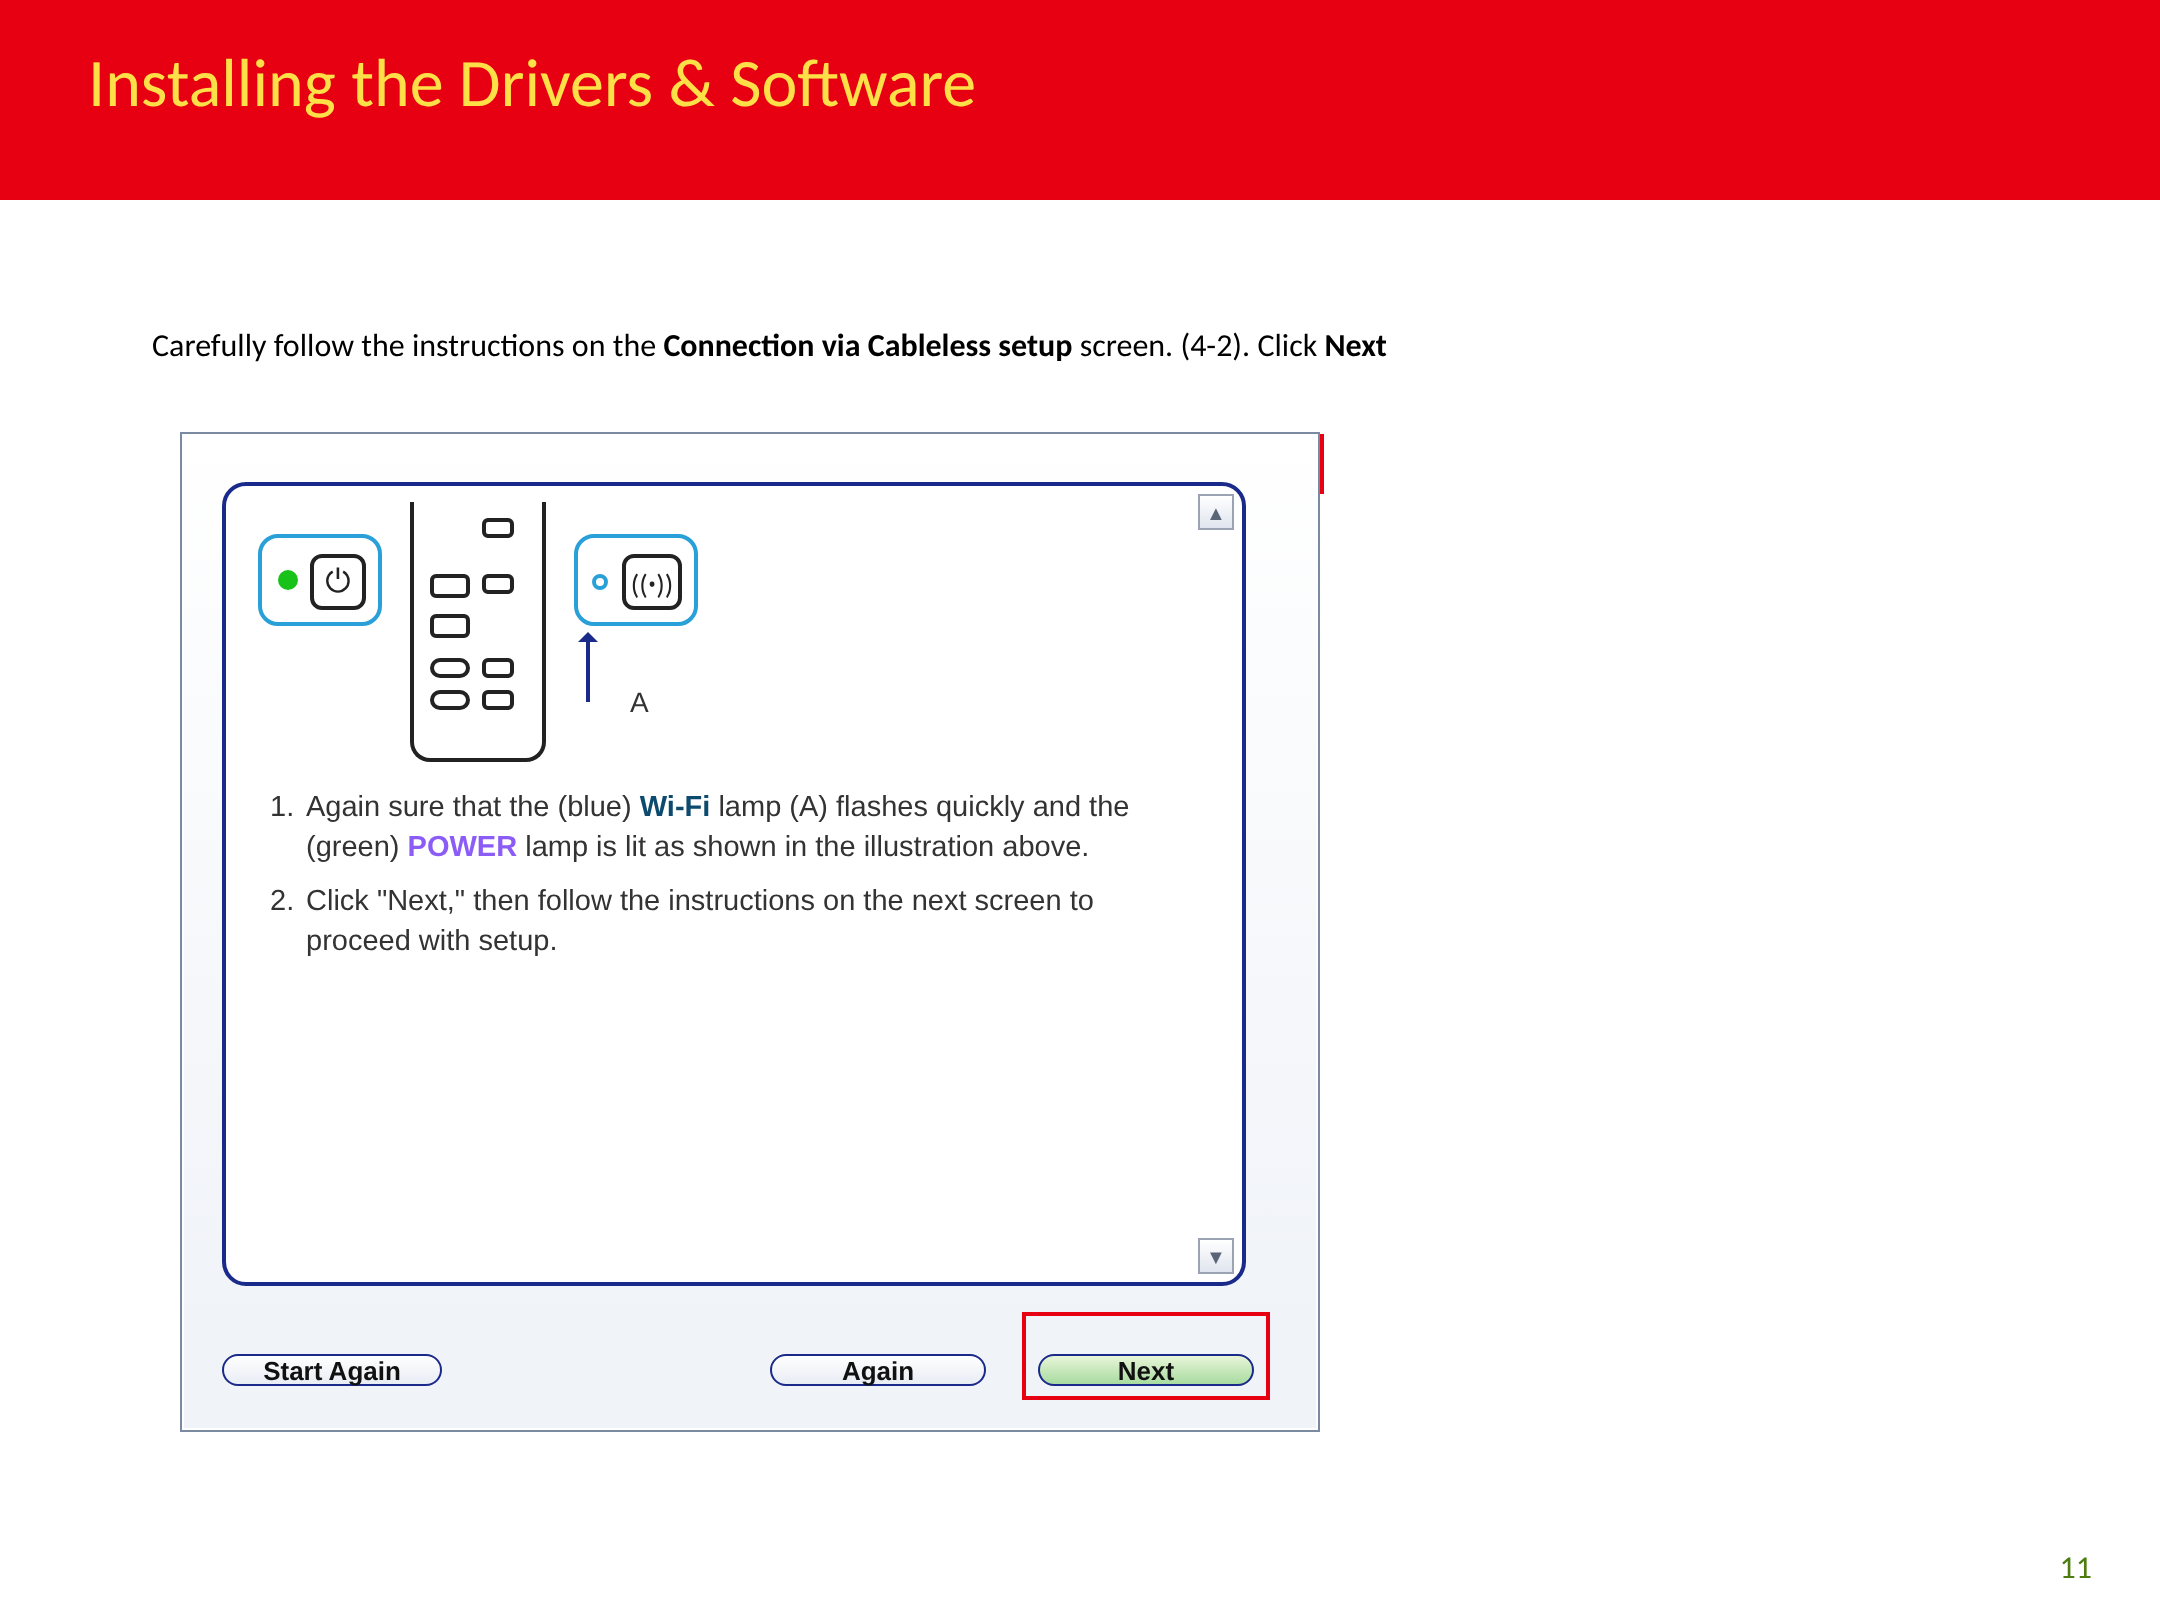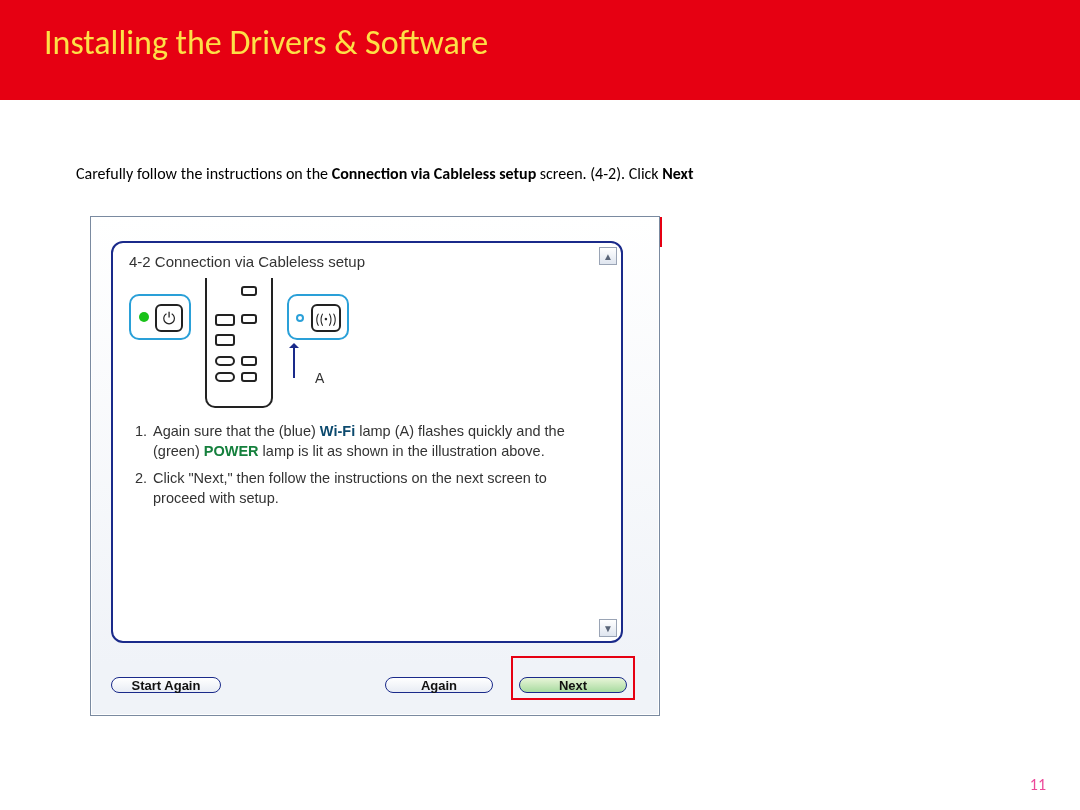--- a/index.html
+++ b/index.html
@@ -132,21 +132,21 @@
   .steps {
     font-family: Arial, sans-serif;
     font-size: 14.5px;
     color: #333;
     line-height: 1.35;
     padding: 8px 28px 0 22px;
   }
   .steps .row { display:flex; margin-bottom:8px;}
   .steps .num { width:18px; flex:none;}
   .steps .wifi { color:#0c4a6e; font-weight:bold;}
-  .steps b { color:#15803d;}
+  .steps b { color:#8b5cf6;}
   .scroll {
     position: absolute;
     right: 4px; top: 4px; bottom: 4px; width: 18px;
   }
   .scroll .arrow-btn {
     width: 18px; height: 18px;
     border: 1px solid #9aa4b5;
     background: linear-gradient(#fff,#dfe5ef);
     display:flex; align-items:center; justify-content:center;
     font-size:10px; color:#5a6578;
@@ -175,40 +175,39 @@
     position:absolute; left:420px; bottom:15px;
     width:124px; height:44px;
     border: 2px solid #e60012;
     pointer-events:none;
   }
   .page-num {
     position: absolute;
     right: 34px;
     bottom: 16px;
     font-size: 16px;
-    color: #ec4899;
+    color: #4d7c0f;
   }
 </style>
 </head>
 <body>
 
 <div class="red-banner">
   <h1>Installing  the Drivers &amp; Software</h1>
 </div>
 
 <div class="body-text">
   <span>Carefully follow the instructions on the </span><b>Connection via Cableless setup</b><span> screen. (4-2).  Click </span><b>Next</b>
 </div>
 
 <div class="red-line"></div>
 
 <div class="wizard">
 
   <div class="content-frame">
-    <div class="content-title">4-2 Connection via Cableless setup</div>
 
     <div class="illus">
       <div class="power-box">
         <span class="green-dot"></span>
         <span class="power-btn">⏻</span>
       </div>
       <div class="panel">
         <span class="slot1"></span>
         <span class="blk" style="left:8px; top:36px; width:20px; height:12px;"></span>
         <span class="blk" style="left:34px; top:36px; width:16px; height:10px;"></span>

